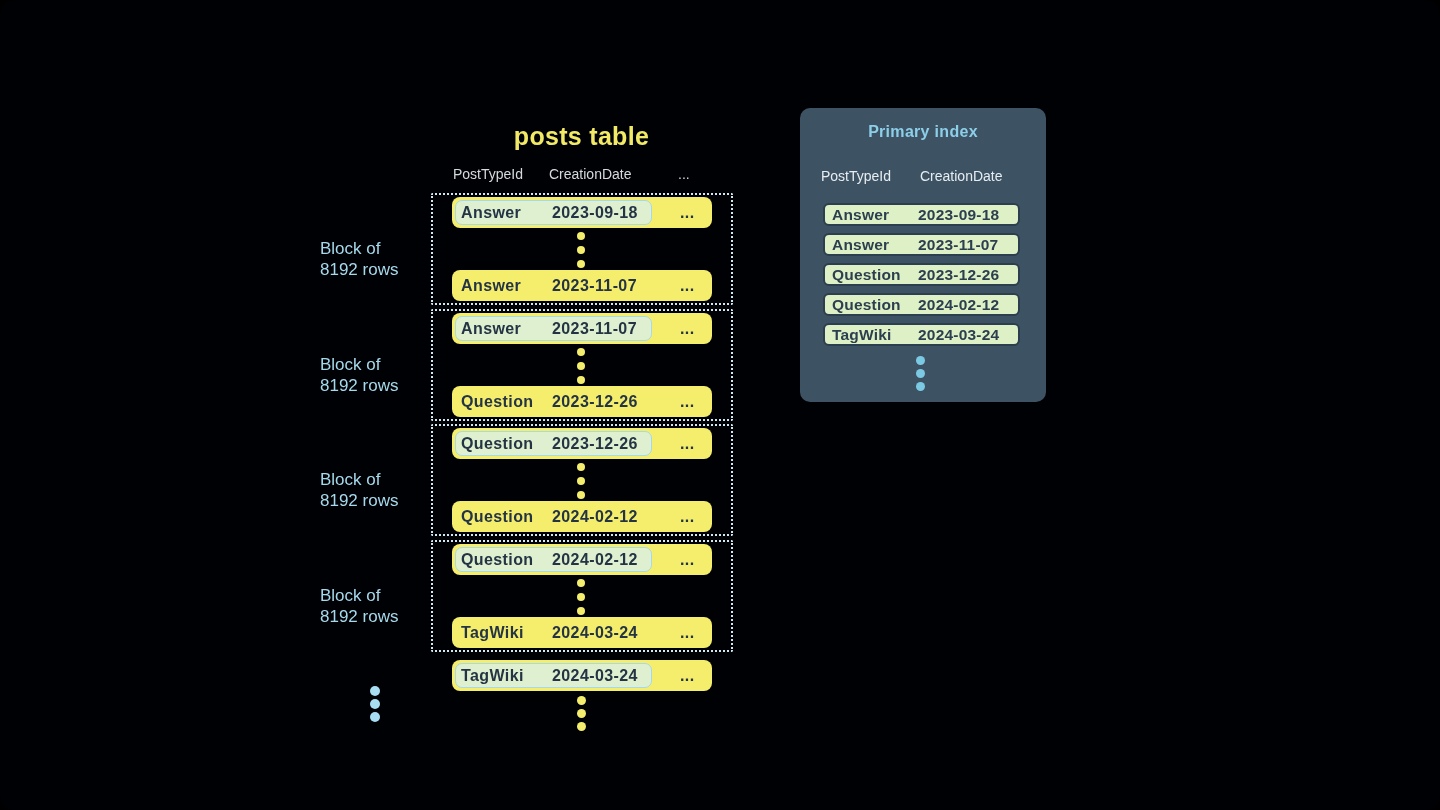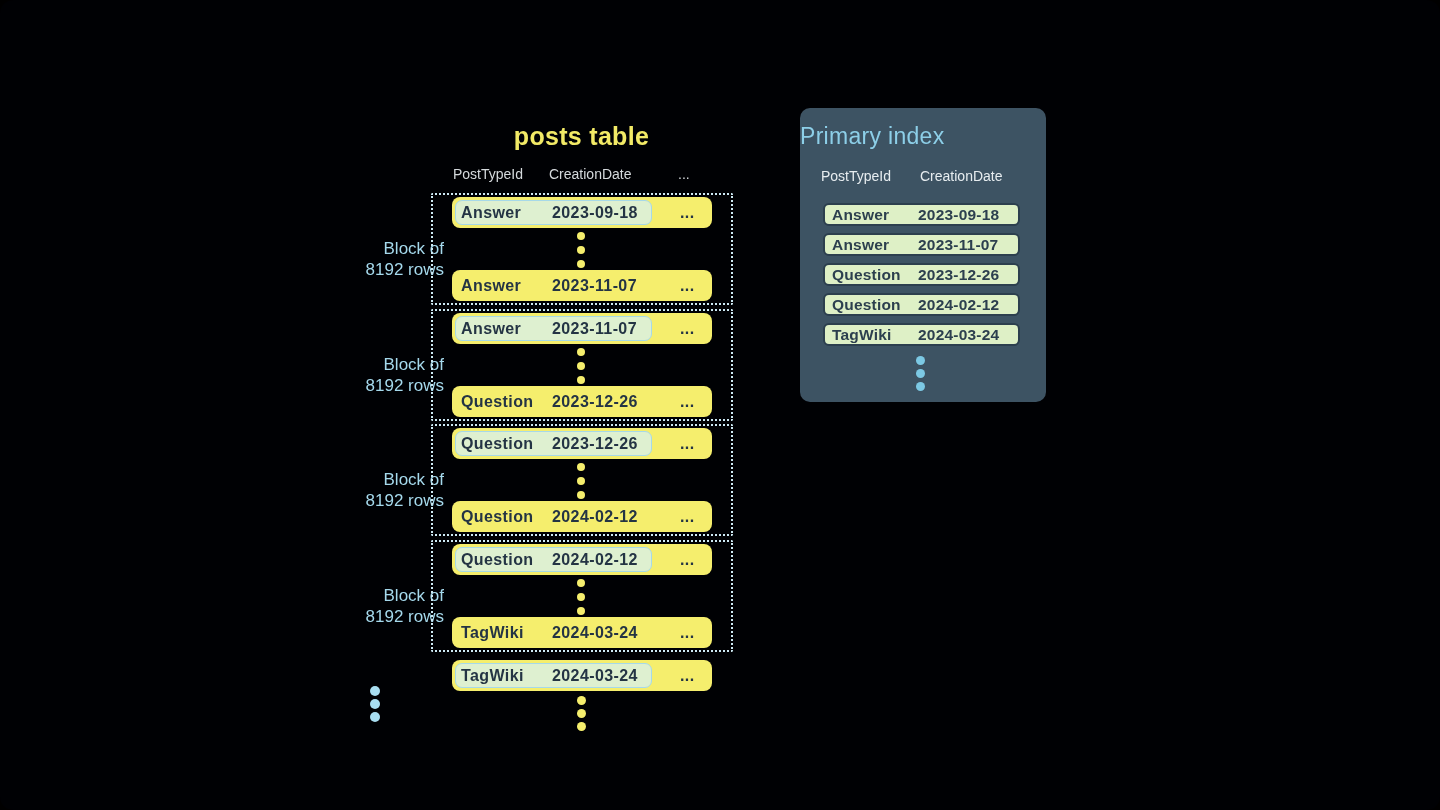--- a/index.html
+++ b/index.html
@@ -42,36 +42,36 @@
   .vdots{position:absolute;}
   .vdots i{display:block;border-radius:50%;}
   .block .vdots{left:144px;top:37px;}
   .block .vdots i,.ydots-page i{width:8px;height:8px;background:#f5ee6d;margin-bottom:6px;}
   .ydots-page{left:577px;top:696px;}
   .ydots-page i{width:9px;height:9px;margin-bottom:4px;}
   .bdots-page{left:370px;top:686px;}
   .bdots-page i{width:10px;height:10px;background:#a8def1;margin-bottom:3px;}
 
   .blabel{
-    position:absolute;left:344px;width:100px;text-align:right;
+    position:absolute;left:320px;width:100px;text-align:left;
     font-size:17px;color:#a5d9ec;line-height:21px;
   }
   .bl0{top:238px;} .bl1{top:354px;} .bl2{top:469px;} .bl3{top:585px;}
   .blabel span{display:block;}
 
   .overflow-row{left:452px;top:660px;}
 
   
   .panel{
     position:absolute;left:800px;top:108px;width:246px;height:294px;
     background:#3d5363;border-radius:10px;
   }
   .panel-title{
-    position:absolute;top:15px;left:0;width:100%;
-    font-size:23px;font-weight:400;color:#8dcfe8;letter-spacing:.3px;
+    position:absolute;top:15px;left:0;width:100%;text-align:center;
+    font-size:16px;font-weight:700;color:#8dcfe8;letter-spacing:.3px;
   }
   .pi-header{position:absolute;top:60px;font-size:14px;color:#e7edf0;}
   .hi-type{left:21px;} .hi-date{left:120px;}
   .idx-row{
     position:absolute;left:23px;width:197px;height:23px;box-sizing:border-box;
     background:#def0c6;border:2px solid #2c3f4e;border-radius:6px;
   }
   .ir0{top:95px;} .ir1{top:125px;} .ir2{top:155px;} .ir3{top:185px;} .ir4{top:215px;}
   .idx-row .cell{
     position:absolute;top:0;height:19px;line-height:19px;

